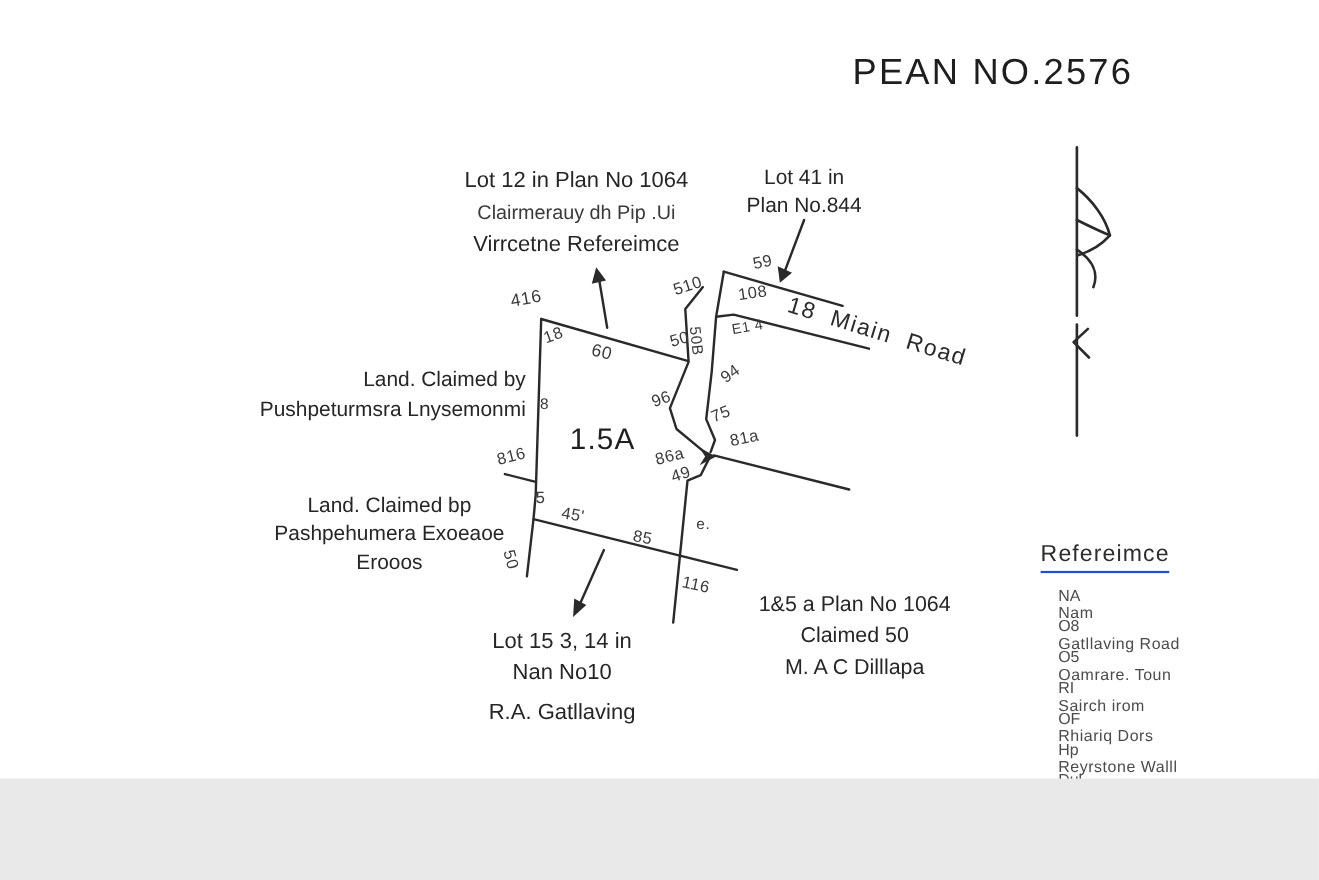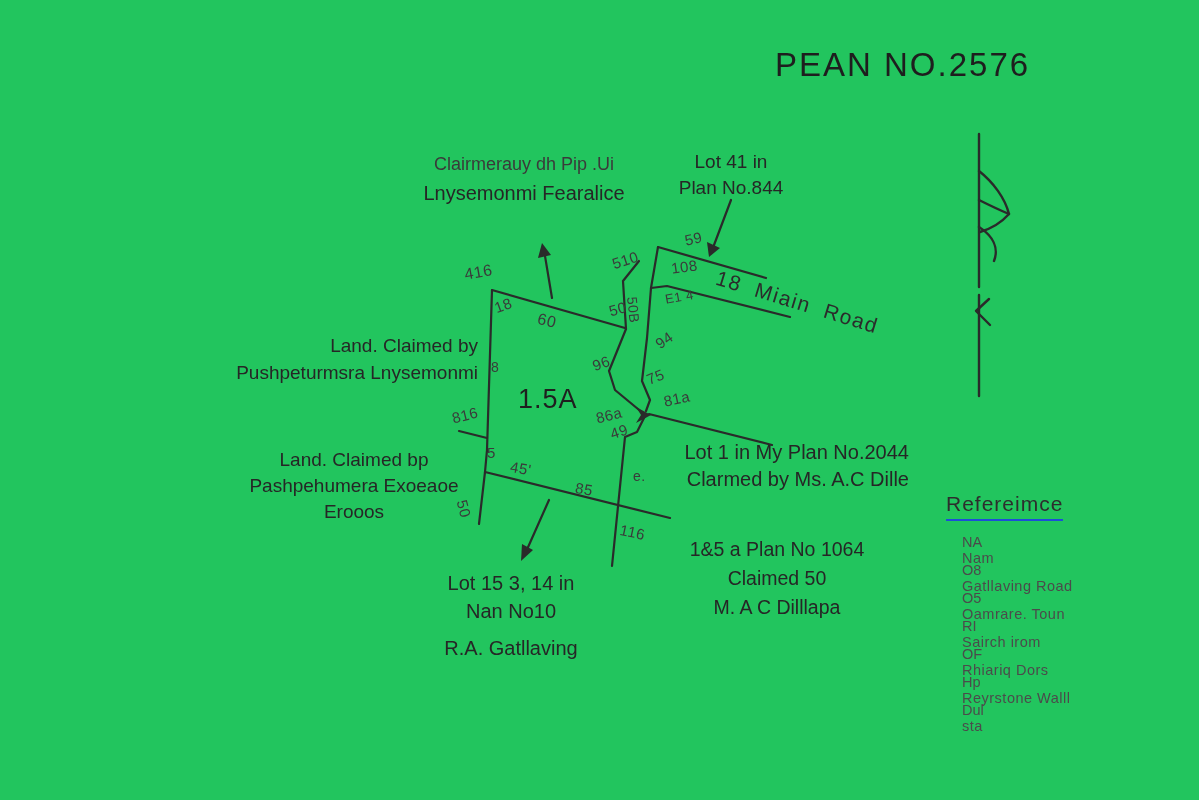--- a/index.html
+++ b/index.html
@@ -1,18 +1,18 @@
 <!DOCTYPE html>
 <html><head>
 <meta charset="utf-8">
 <style>
   html,body{margin:0;padding:0;background:#e9e9e9;}
   #canvas{
-    position:relative;width:1199px;height:800px;margin:0 auto;
-    background:#22c55e;overflow:hidden;
+    position:relative;width:1199px;height:708px;margin:0 auto;
+    background:#ffffff;overflow:hidden;
     font-family:"Liberation Sans",sans-serif;color:#262626;
   }
   #plan-svg{position:absolute;left:0;top:0;width:1199px;height:800px;}
   .ann{position:absolute;white-space:nowrap;}
   .ann div{white-space:nowrap;}
   #plan-title{left:775px;top:46px;font-size:33px;letter-spacing:2px;color:#1e1e1e;}
   #lot12-label{left:398px;top:150px;width:252px;text-align:center;font-size:20px;line-height:29px;}
   #lot12-label .sub{font-size:18px;color:#3a3a3a;}
   #lot41-label{left:660px;top:149px;width:142px;text-align:center;font-size:19px;line-height:26px;}
   #road-label{left:720px;top:266px;font-size:21px;letter-spacing:1.5px;word-spacing:7px;
@@ -68,22 +68,23 @@
       <path d="M1009,214 C1001,223 990,229 980,232"></path>
       <path d="M979,227 C993,236 999,248 994,261"></path>
       <path d="M979,295 L979,396"></path>
       <path d="M989,299 L976,311 L990,325"></path>
     </g>
   </svg>
 
   <div class="ann" id="plan-title">PEAN NO.2576</div>
 
   <div class="ann" id="lot12-label">
+    <div>Lot 12 in Plan No 1064</div>
     <div class="sub">Clairmerauy dh Pip .Ui</div>
-    <div>Lnysemonmi Fearalice</div>
+    <div>Virrcetne Refereimce</div>
   </div>
 
   <div class="ann" id="lot41-label">
     <div>Lot 41 in</div>
     <div>Plan No.844</div>
   </div>
 
   <div class="ann" id="road-label">18 Miain Road</div>
 
   <div class="ann" id="claim-north-label">
@@ -92,24 +93,20 @@
   </div>
 
   <div class="ann" id="area-label">1.5A</div>
 
   <div class="ann" id="claim-south-label">
     <div>Land. Claimed bp</div>
     <div>Pashpehumera Exoeaoe</div>
     <div>Erooos</div>
   </div>
 
-  <div class="ann" id="lot1-label">
-    <div>Lot 1 in My Plan No.2044</div>
-    <div>Clarmed by Ms. A.C Dille</div>
-  </div>
 
   <div class="ann" id="lot165-label">
     <div>1&amp;5 a Plan No 1064</div>
     <div>Claimed 50</div>
     <div>M. A C Dilllapa</div>
   </div>
 
   <div class="ann" id="lot15-label">
     <div>Lot 15 3, 14 in</div>
     <div>Nan No10</div>

